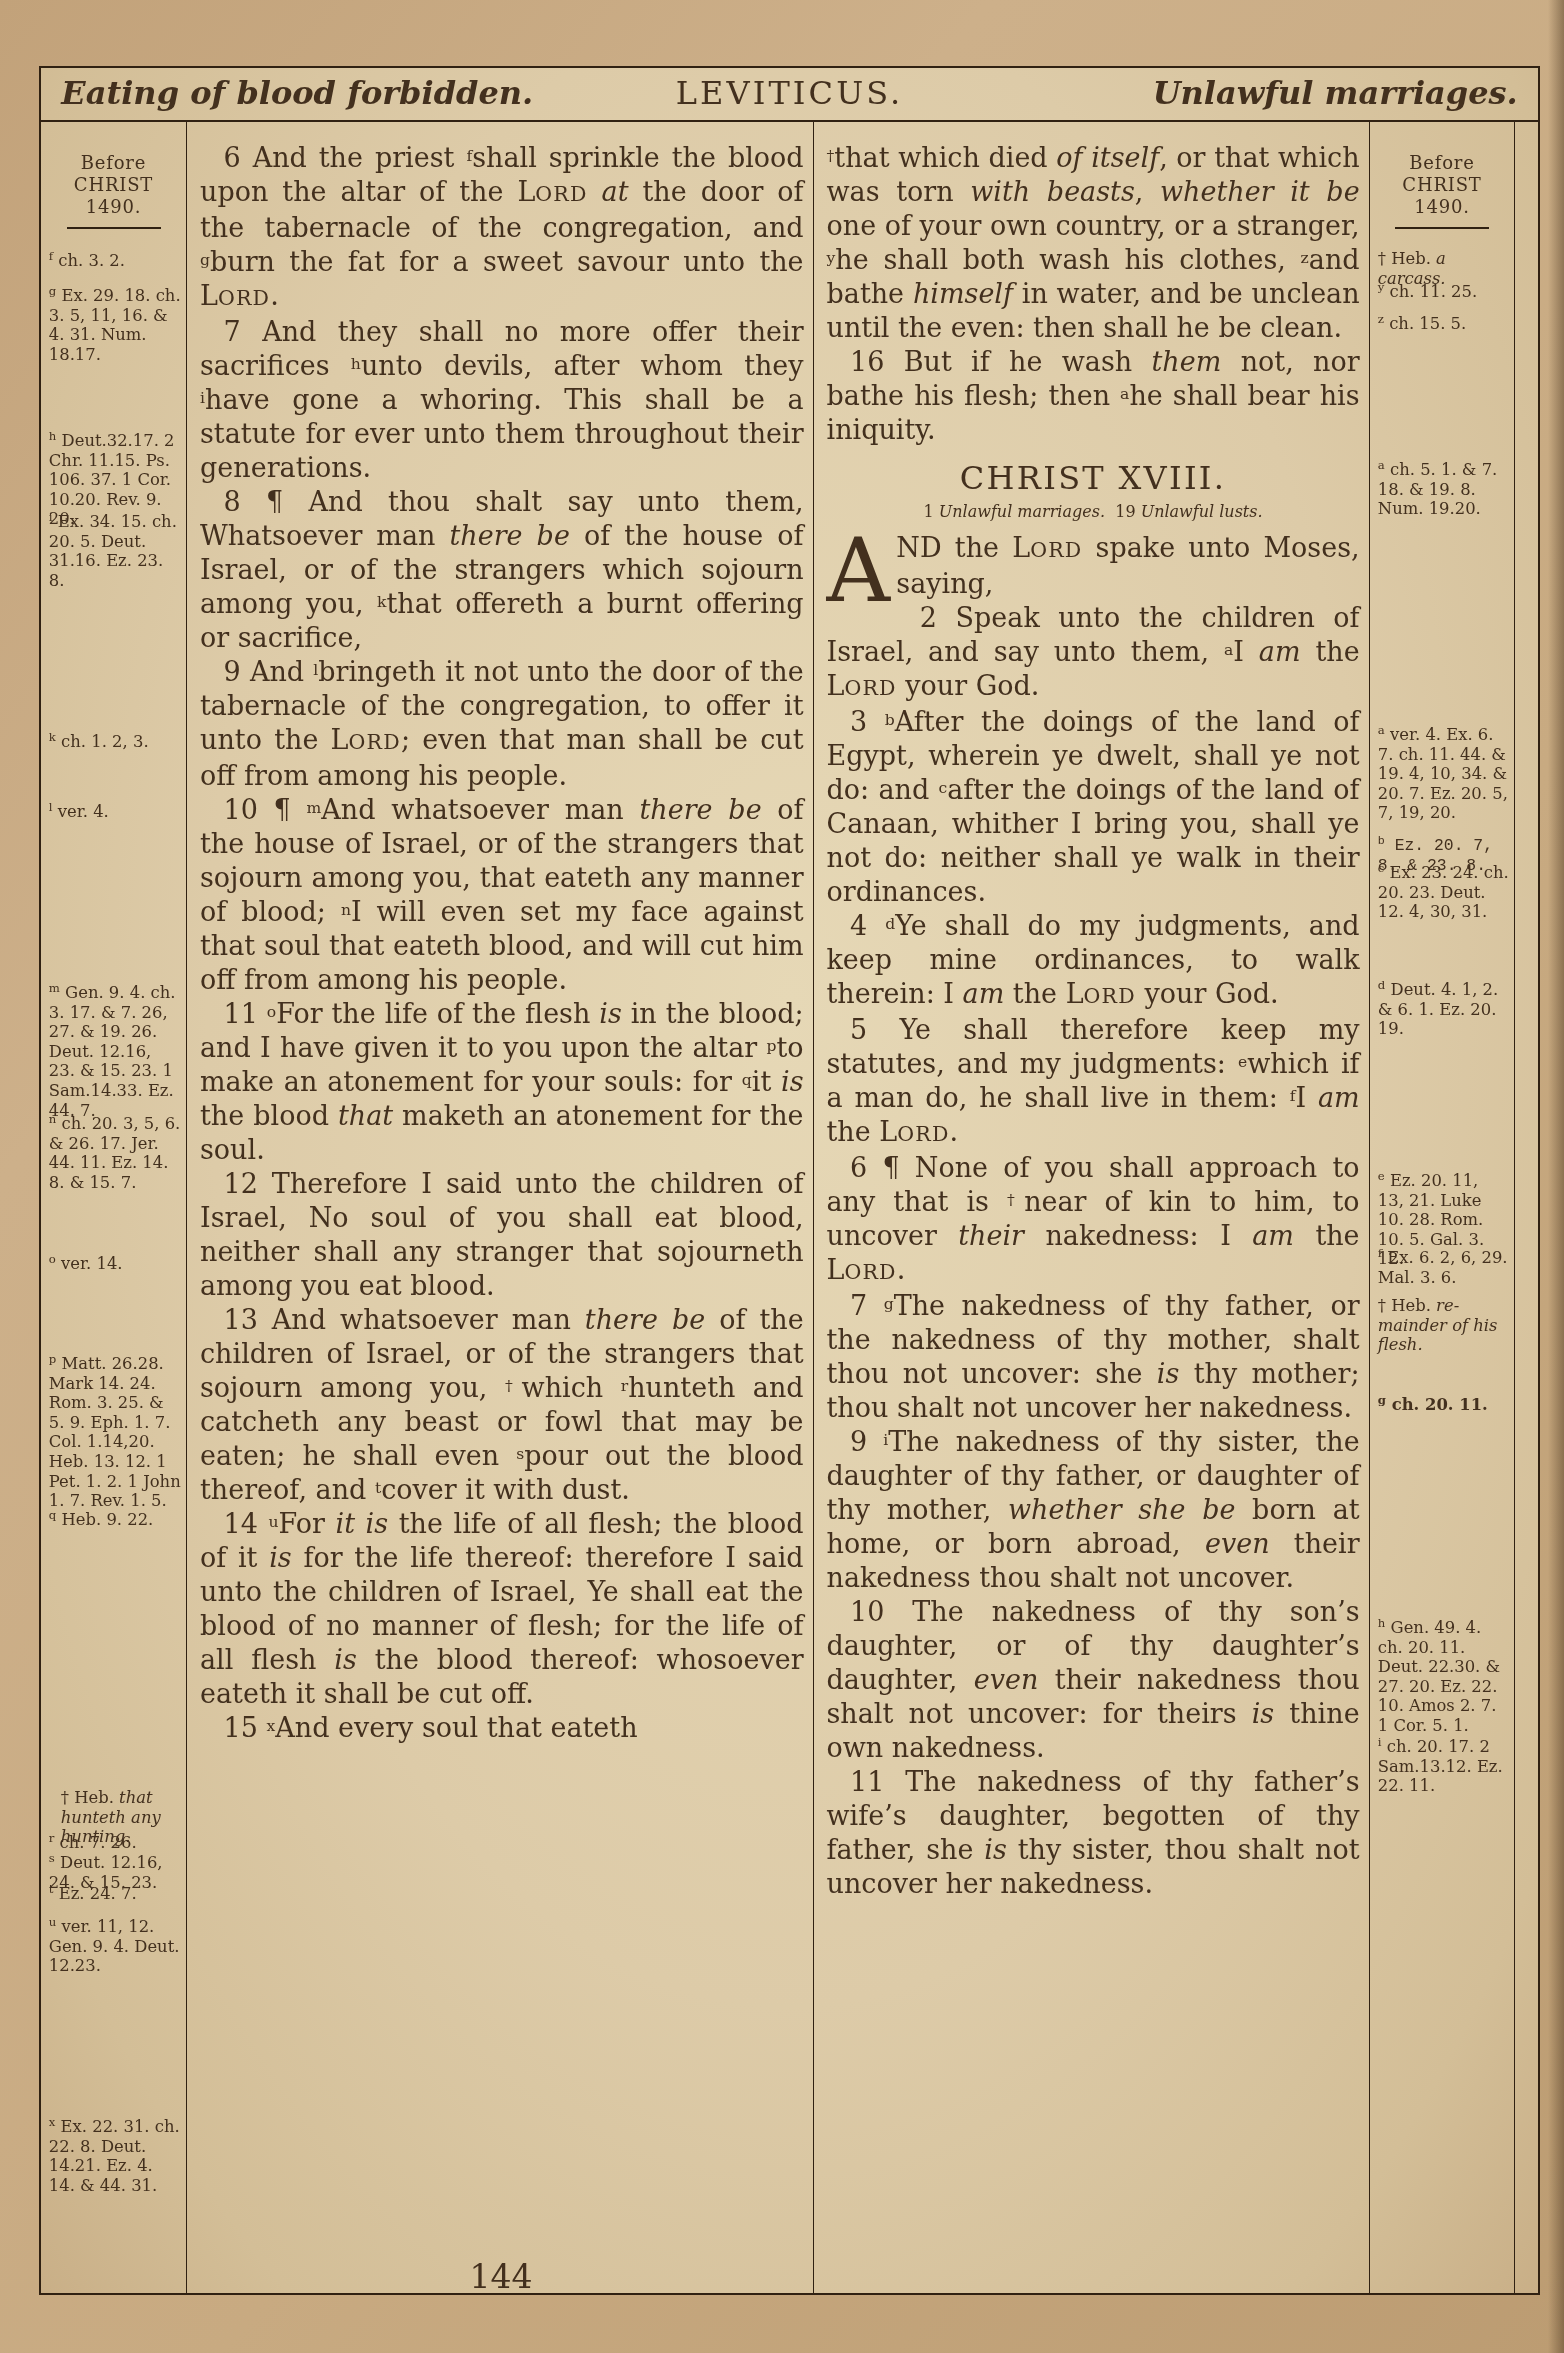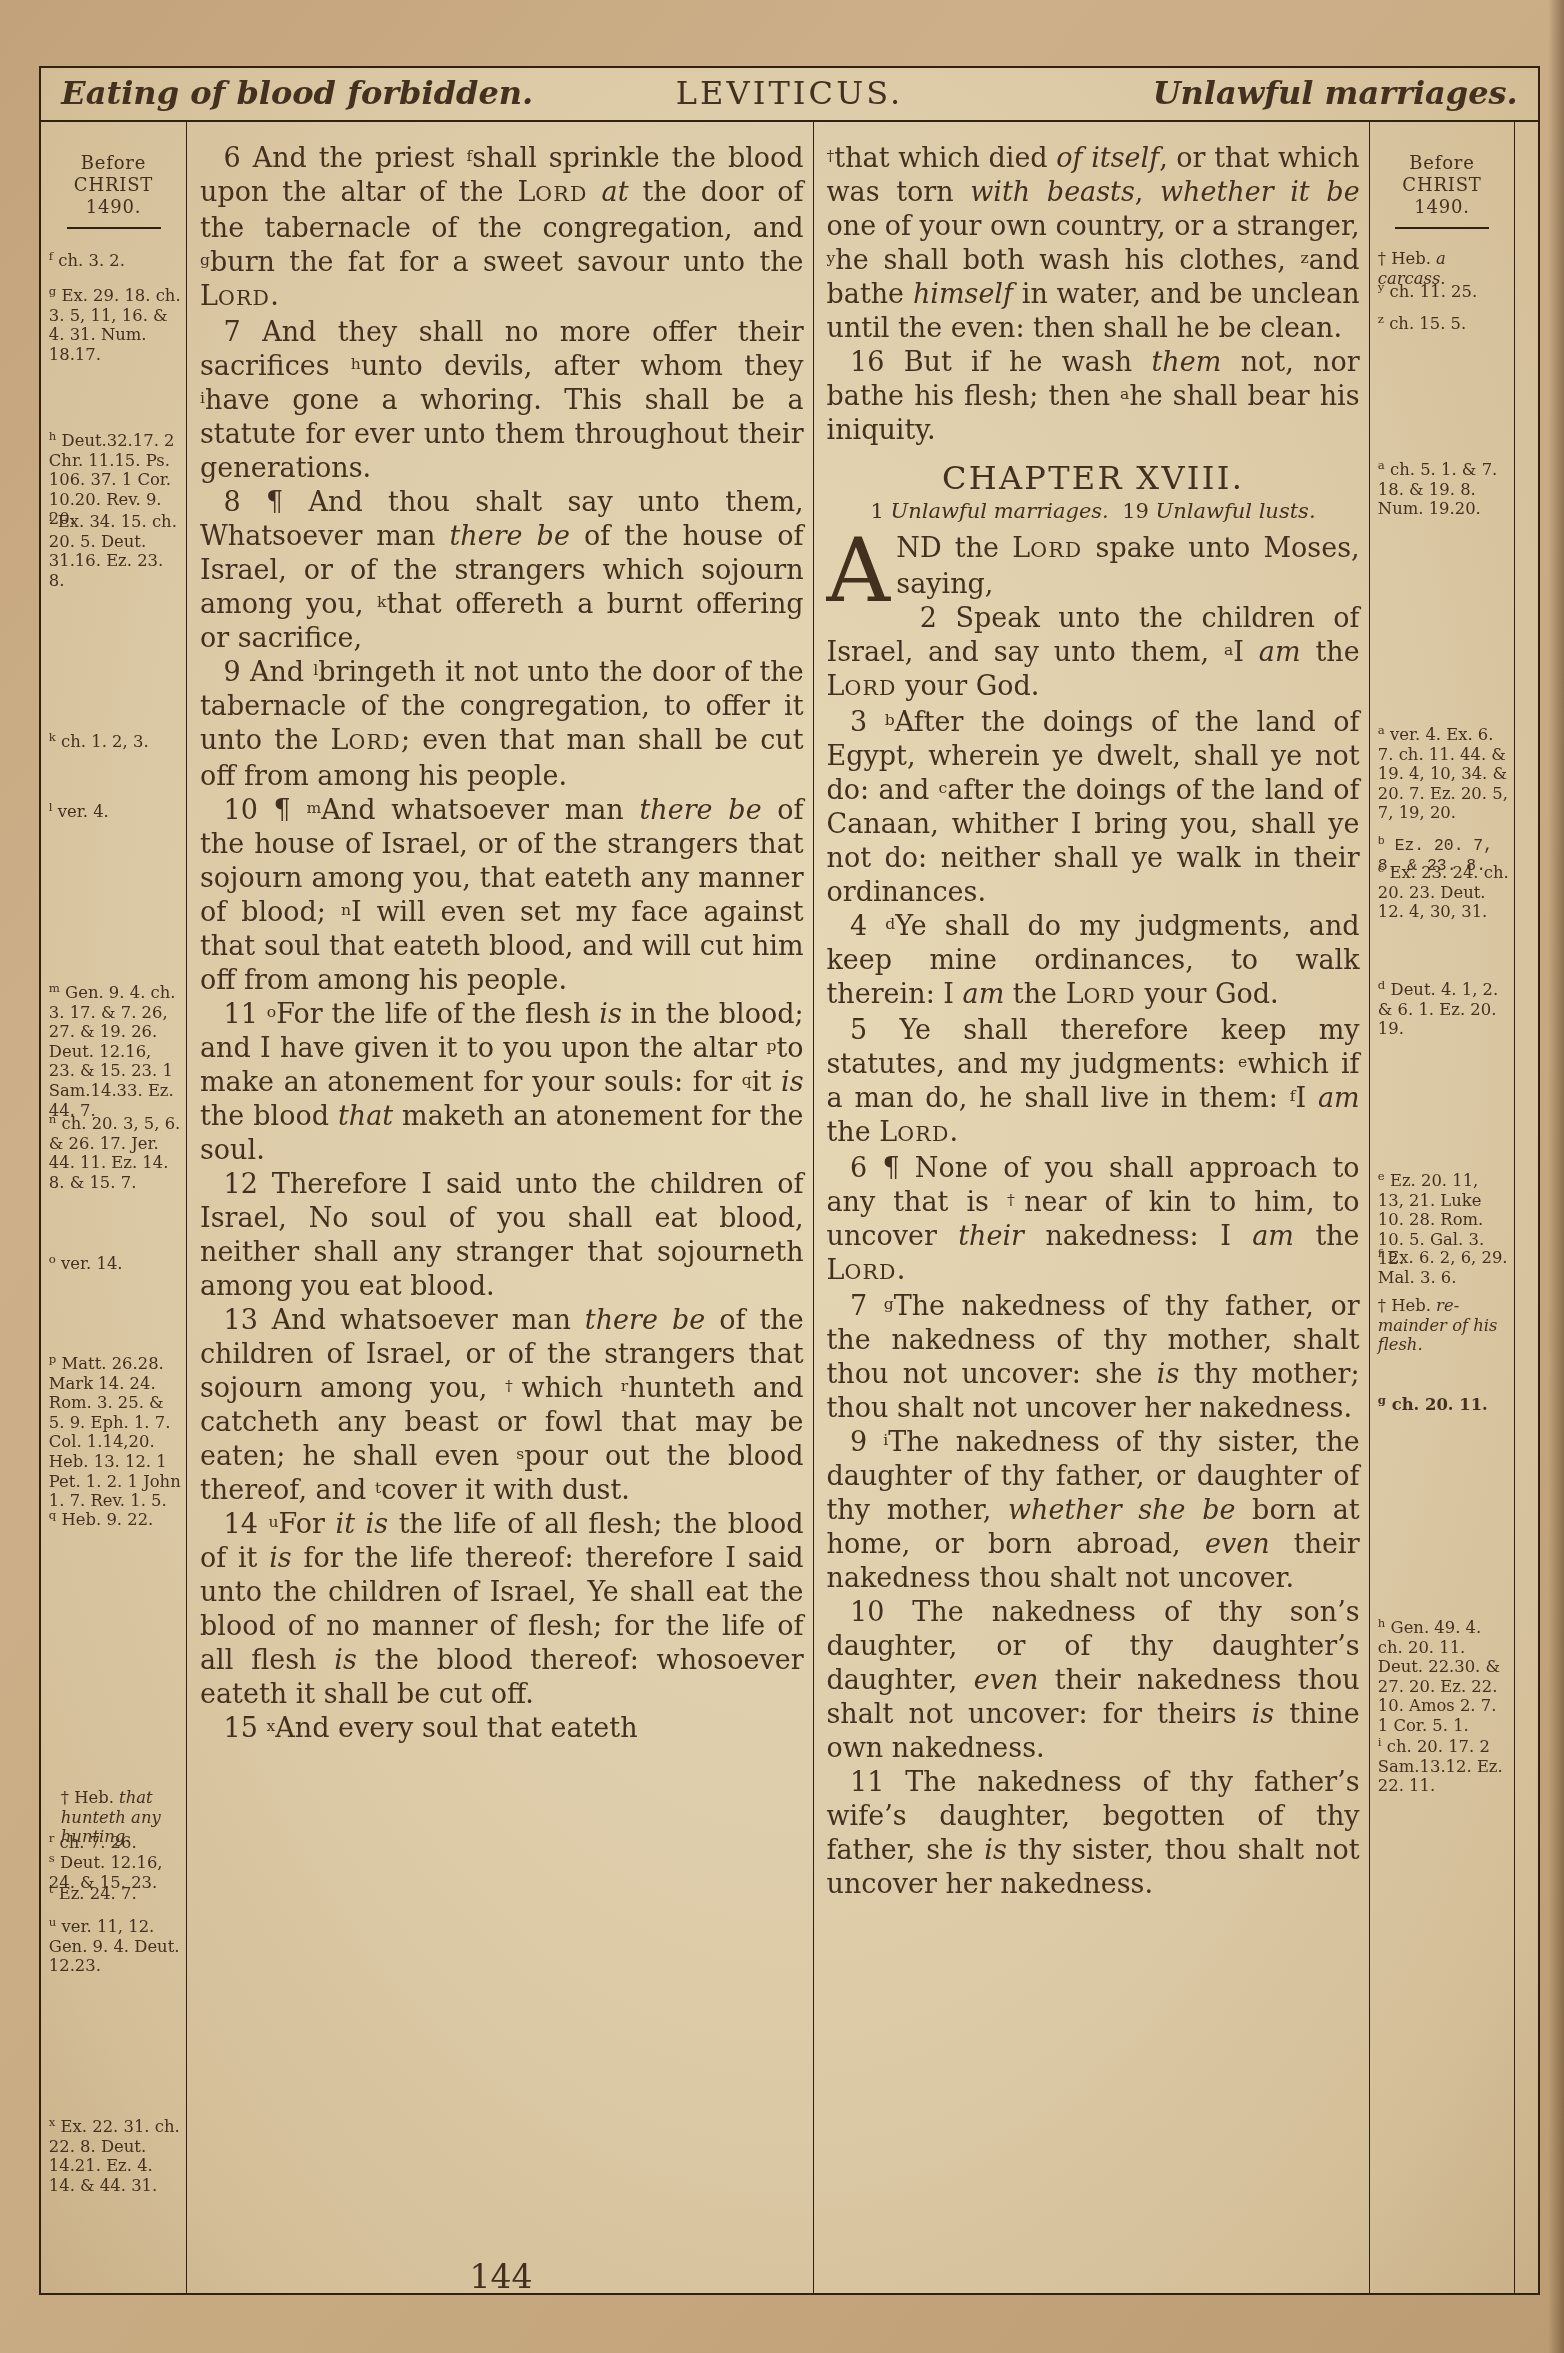--- a/index.html
+++ b/index.html
@@ -33,21 +33,21 @@
   .margin-note sup{font-size:11.7px;line-height:0;}
   .text-col{position:absolute;top:0;bottom:0;box-sizing:border-box;
     font-size:27px;line-height:34px;text-align:justify;}
   .col-left{left:148px;width:624px;padding:19px 9.4px 0 11px;}
   .col-right{left:772px;width:556px;border-left:1.6px solid #302112;padding:19px 9.4px 0 12.5px;}
   .verse{margin:0;text-indent:23.5px;}
   .verse.noindent{text-indent:0;}
   .verse sup,.dropverse sup{font-size:15.6px;line-height:0;vertical-align:6.3px;}
   .sc{font-size:0.76em;letter-spacing:1.2px;}
   .chapter-heading{margin:14px 0 3.1px;text-align:center;text-indent:0;font-size:32px;letter-spacing:2.3px;}
-  .chapter-summary{margin:0 0 6.3px;text-align:center;text-indent:0;font-size:21px;line-height:27px;}
+  .chapter-summary{margin:0 0 6.3px;text-align:center;text-indent:0;font-size:16px;line-height:27px;}
   .dropverse{margin:0;text-indent:0;}
   .dropcap{float:left;font-size:88px;line-height:66px;padding:6.3px 6.3px 0 0;}
   .page-number{position:absolute;left:148px;width:624px;top:2135px;text-align:center;font-size:33px;}
 </style>
 </head>
 <body>
 
 <div class="sheet">
 
   <div class="header">
@@ -99,21 +99,21 @@
           <p class="verse">14 <sup>u</sup>For <i>it is</i> the life of all flesh; the blood of it <i>is</i> for the life thereof: therefore I said unto the children of Israel, Ye shall eat the blood of no manner of flesh; for the life of all flesh <i>is</i> the blood thereof: whosoever eateth it shall be cut off.</p>
           <p class="verse">15 <sup>x</sup>And every soul that eateth</p>
         </div>
     </div>
 
     <div class="text-col col-right">
       <div>
           <p class="verse noindent"><sup>†</sup>that which died <i>of itself</i>, or that which was torn <i>with beasts</i>, <i>whether it be</i> one of your own country, or a stranger, <sup>y</sup>he shall both wash his clothes, <sup>z</sup>and bathe <i>himself</i> in water, and be unclean until the even: then shall he be clean.</p>
           <p class="verse">16 But if he wash <i>them</i> not, nor bathe his flesh; then <sup>a</sup>he shall bear his iniquity.</p>
         </div>
-      <p class="chapter-heading">CHAPTER XVIII.</p>
+      <p class="chapter-heading">CHRIST XVIII.</p>
       <p class="chapter-summary">1 <i>Unlawful marriages.</i> &nbsp;19 <i>Unlawful lusts.</i></p>
       <p class="dropverse">
         <span class="dropcap">A</span><span>ND the L<span class="sc">ORD</span> spake unto Moses, saying,</span>
       </p>
       <div>
           <p class="verse">2 Speak unto the children of Israel, and say unto them, <sup>a</sup>I <i>am</i> the L<span class="sc">ORD</span> your God.</p>
           <p class="verse">3 <sup>b</sup>After the doings of the land of Egypt, wherein ye dwelt, shall ye not do: and <sup>c</sup>after the doings of the land of Canaan, whither I bring you, shall ye not do: neither shall ye walk in their ordinances.</p>
           <p class="verse">4 <sup>d</sup>Ye shall do my judgments, and keep mine ordinances, to walk therein: I <i>am</i> the L<span class="sc">ORD</span> your God.</p>
           <p class="verse">5 Ye shall therefore keep my statutes, and my judgments: <sup>e</sup>which if a man do, he shall live in them: <sup>f</sup>I <i>am</i> the L<span class="sc">ORD</span>.</p>
           <p class="verse">6 ¶ None of you shall approach to any that is <sup>†</sup>near of kin to him, to uncover <i>their</i> nakedness: I <i>am</i> the L<span class="sc">ORD</span>.</p>

